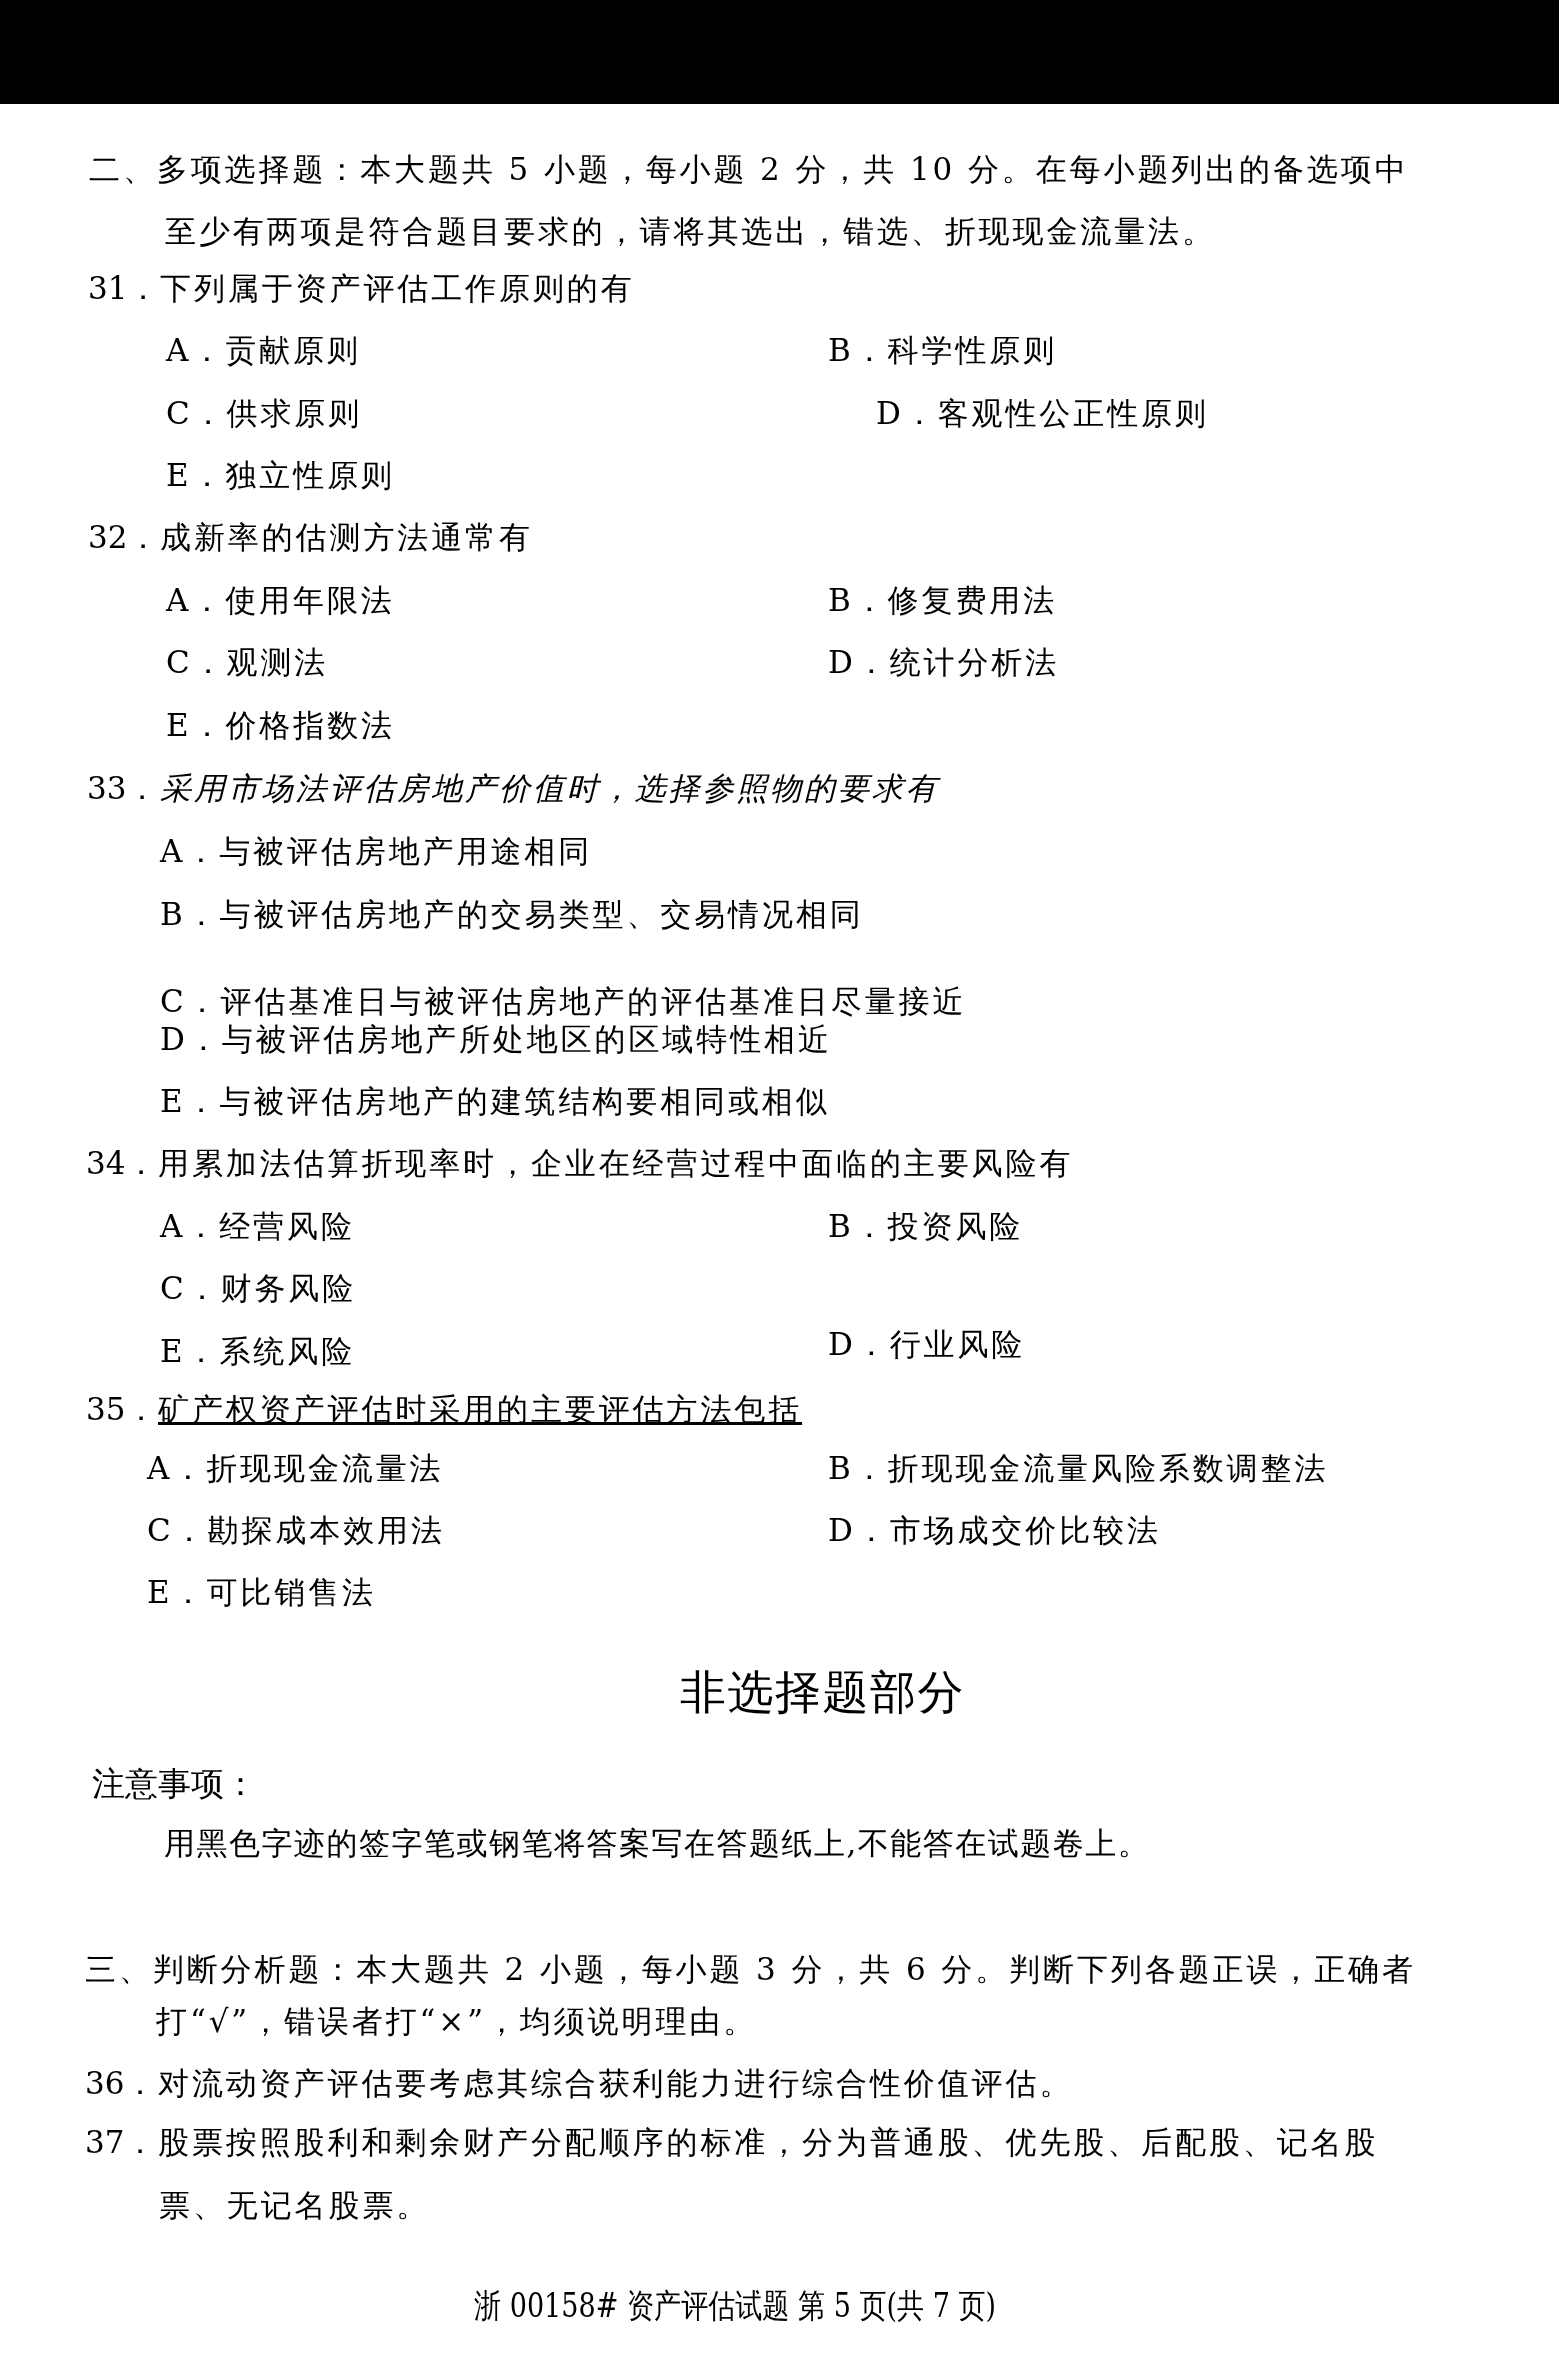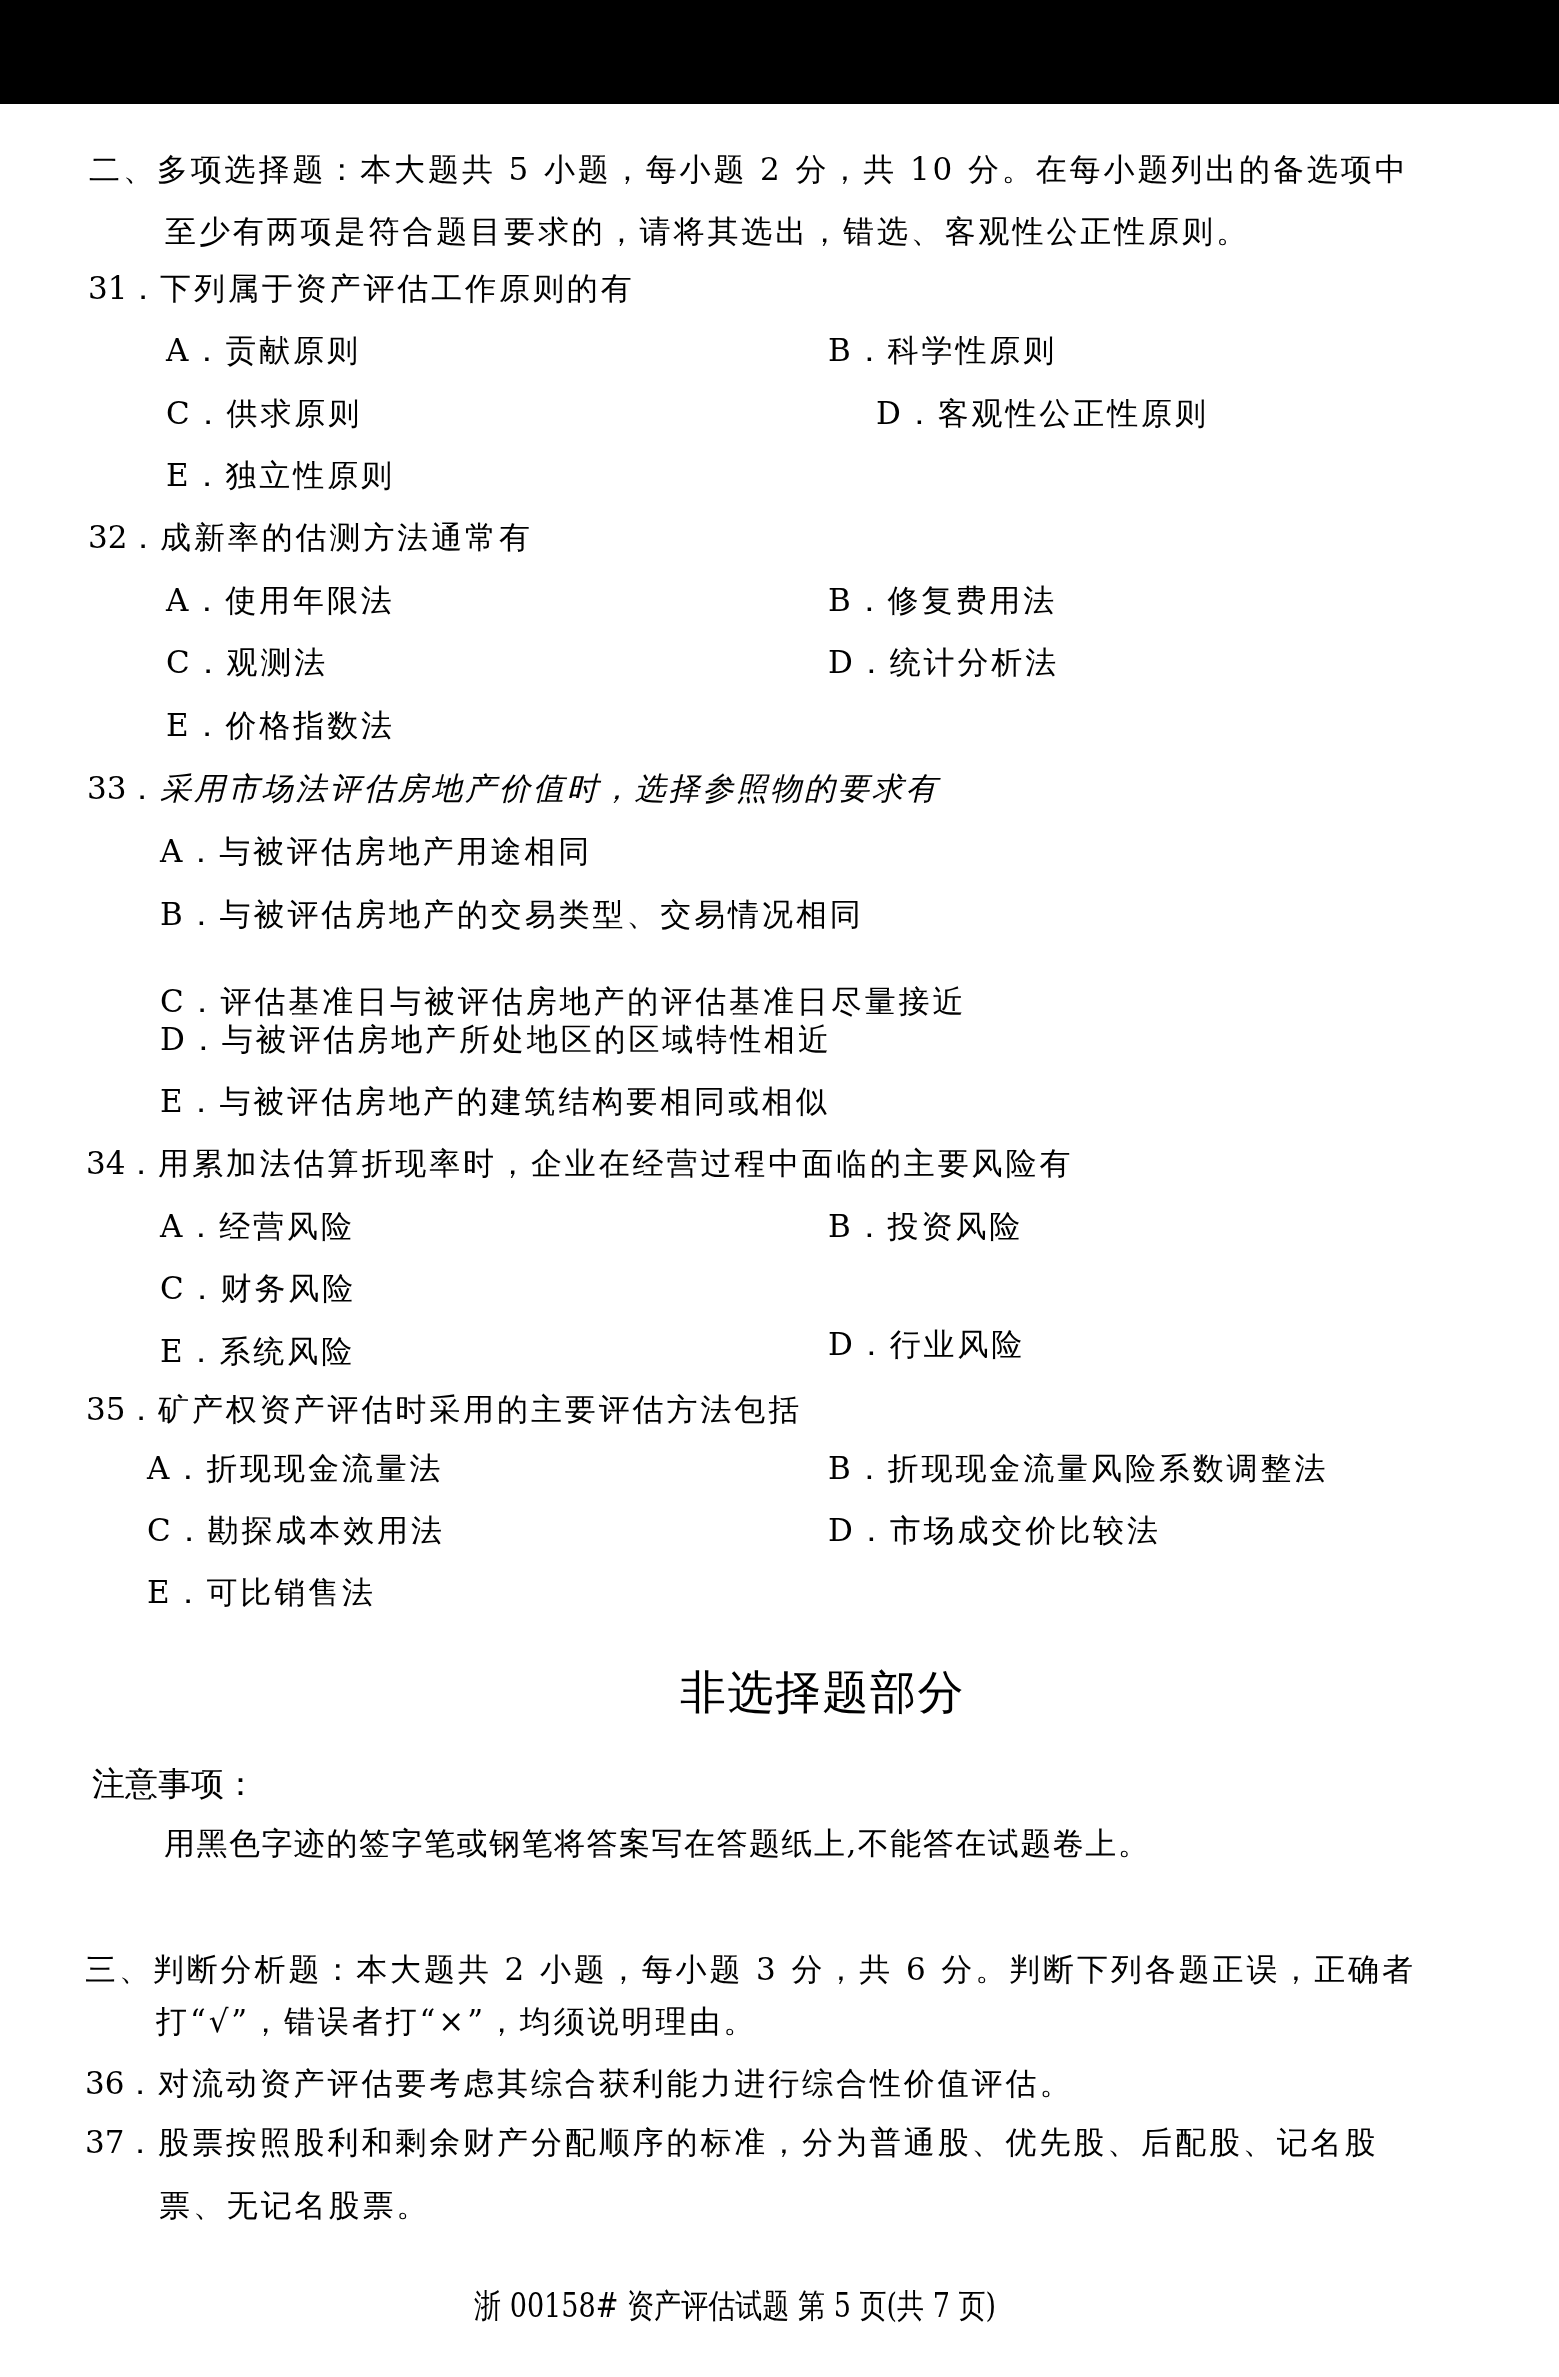--- a/index.html
+++ b/index.html
@@ -15,21 +15,21 @@
                   font-family: "DejaVu Sans", "Liberation Sans", sans-serif; white-space: nowrap; }
   .footer { position: absolute; left: 474px; top: 2287px; font-size: 33px; line-height: 38px;
             white-space: nowrap; transform: scaleX(0.82); transform-origin: left center; }
 </style>
 </head>
 <body>
 
 <div class="topbar"></div>
 
 <div class="line" style="left:89px; top:150px;">二、多项选择题：本大题共 5 小题，每小题 2 分，共 10 分。在每小题列出的备选项中</div>
-<div class="line" style="left:165px; top:212px;">至少有两项是符合题目要求的，请将其选出，错选、客观性公正性原则。</div>
+<div class="line" style="left:165px; top:212px;">至少有两项是符合题目要求的，请将其选出，错选、折现现金流量法。</div>
 
 <div>
   <div class="num" style="left:88px; top:269px;">31．</div>
   <div class="line" style="left:160px; top:269px;">下列属于资产评估工作原则的有</div>
   <div class="line" style="left:166px; top:331px;"><span>A．</span><span>贡献原则</span></div>
   <div class="line" style="left:828px; top:331px;"><span>B．</span><span>科学性原则</span></div>
   <div class="line" style="left:166px; top:394px;"><span>C．</span><span>供求原则</span></div>
   <div class="line" style="left:876px; top:394px;"><span>D．</span><span>客观性公正性原则</span></div>
   <div class="line" style="left:166px; top:456px;"><span>E．</span><span>独立性原则</span></div>
 </div>
@@ -59,21 +59,21 @@
   <div class="line" style="left:158px; top:1144px;">用累加法估算折现率时，企业在经营过程中面临的主要风险有</div>
   <div class="line" style="left:160px; top:1207px;"><span>A．</span><span>经营风险</span></div>
   <div class="line" style="left:828px; top:1207px;"><span>B．</span><span>投资风险</span></div>
   <div class="line" style="left:160px; top:1269px;"><span>C．</span><span>财务风险</span></div>
   <div class="line" style="left:828px; top:1325px;"><span>D．</span><span>行业风险</span></div>
   <div class="line" style="left:160px; top:1332px;"><span>E．</span><span>系统风险</span></div>
 </div>
 
 <div>
   <div class="num" style="left:86px; top:1390px;">35．</div>
-  <div class="line" style="left:158px; top:1390px;">矿产权资产评估时采用的主要评估方法包括</div>
+  <div class="line" style="left:158px; top:1390px;text-decoration:underline;">矿产权资产评估时采用的主要评估方法包括</div>
   <div class="line" style="left:147px; top:1449px;"><span>A．</span><span>折现现金流量法</span></div>
   <div class="line" style="left:828px; top:1449px;"><span>B．</span><span>折现现金流量风险系数调整法</span></div>
   <div class="line" style="left:147px; top:1511px;"><span>C．</span><span>勘探成本效用法</span></div>
   <div class="line" style="left:828px; top:1511px;"><span>D．</span><span>市场成交价比较法</span></div>
   <div class="line" style="left:147px; top:1573px;"><span>E．</span><span>可比销售法</span></div>
 </div>
 
 <div class="part-title">非选择题部分</div>
 <div class="notice-title">注意事项：</div>
 <div class="line" style="left:164px; top:1824px; letter-spacing:1.5px;">用黑色字迹的签字笔或钢笔将答案写在答题纸上,不能答在试题卷上。</div>

